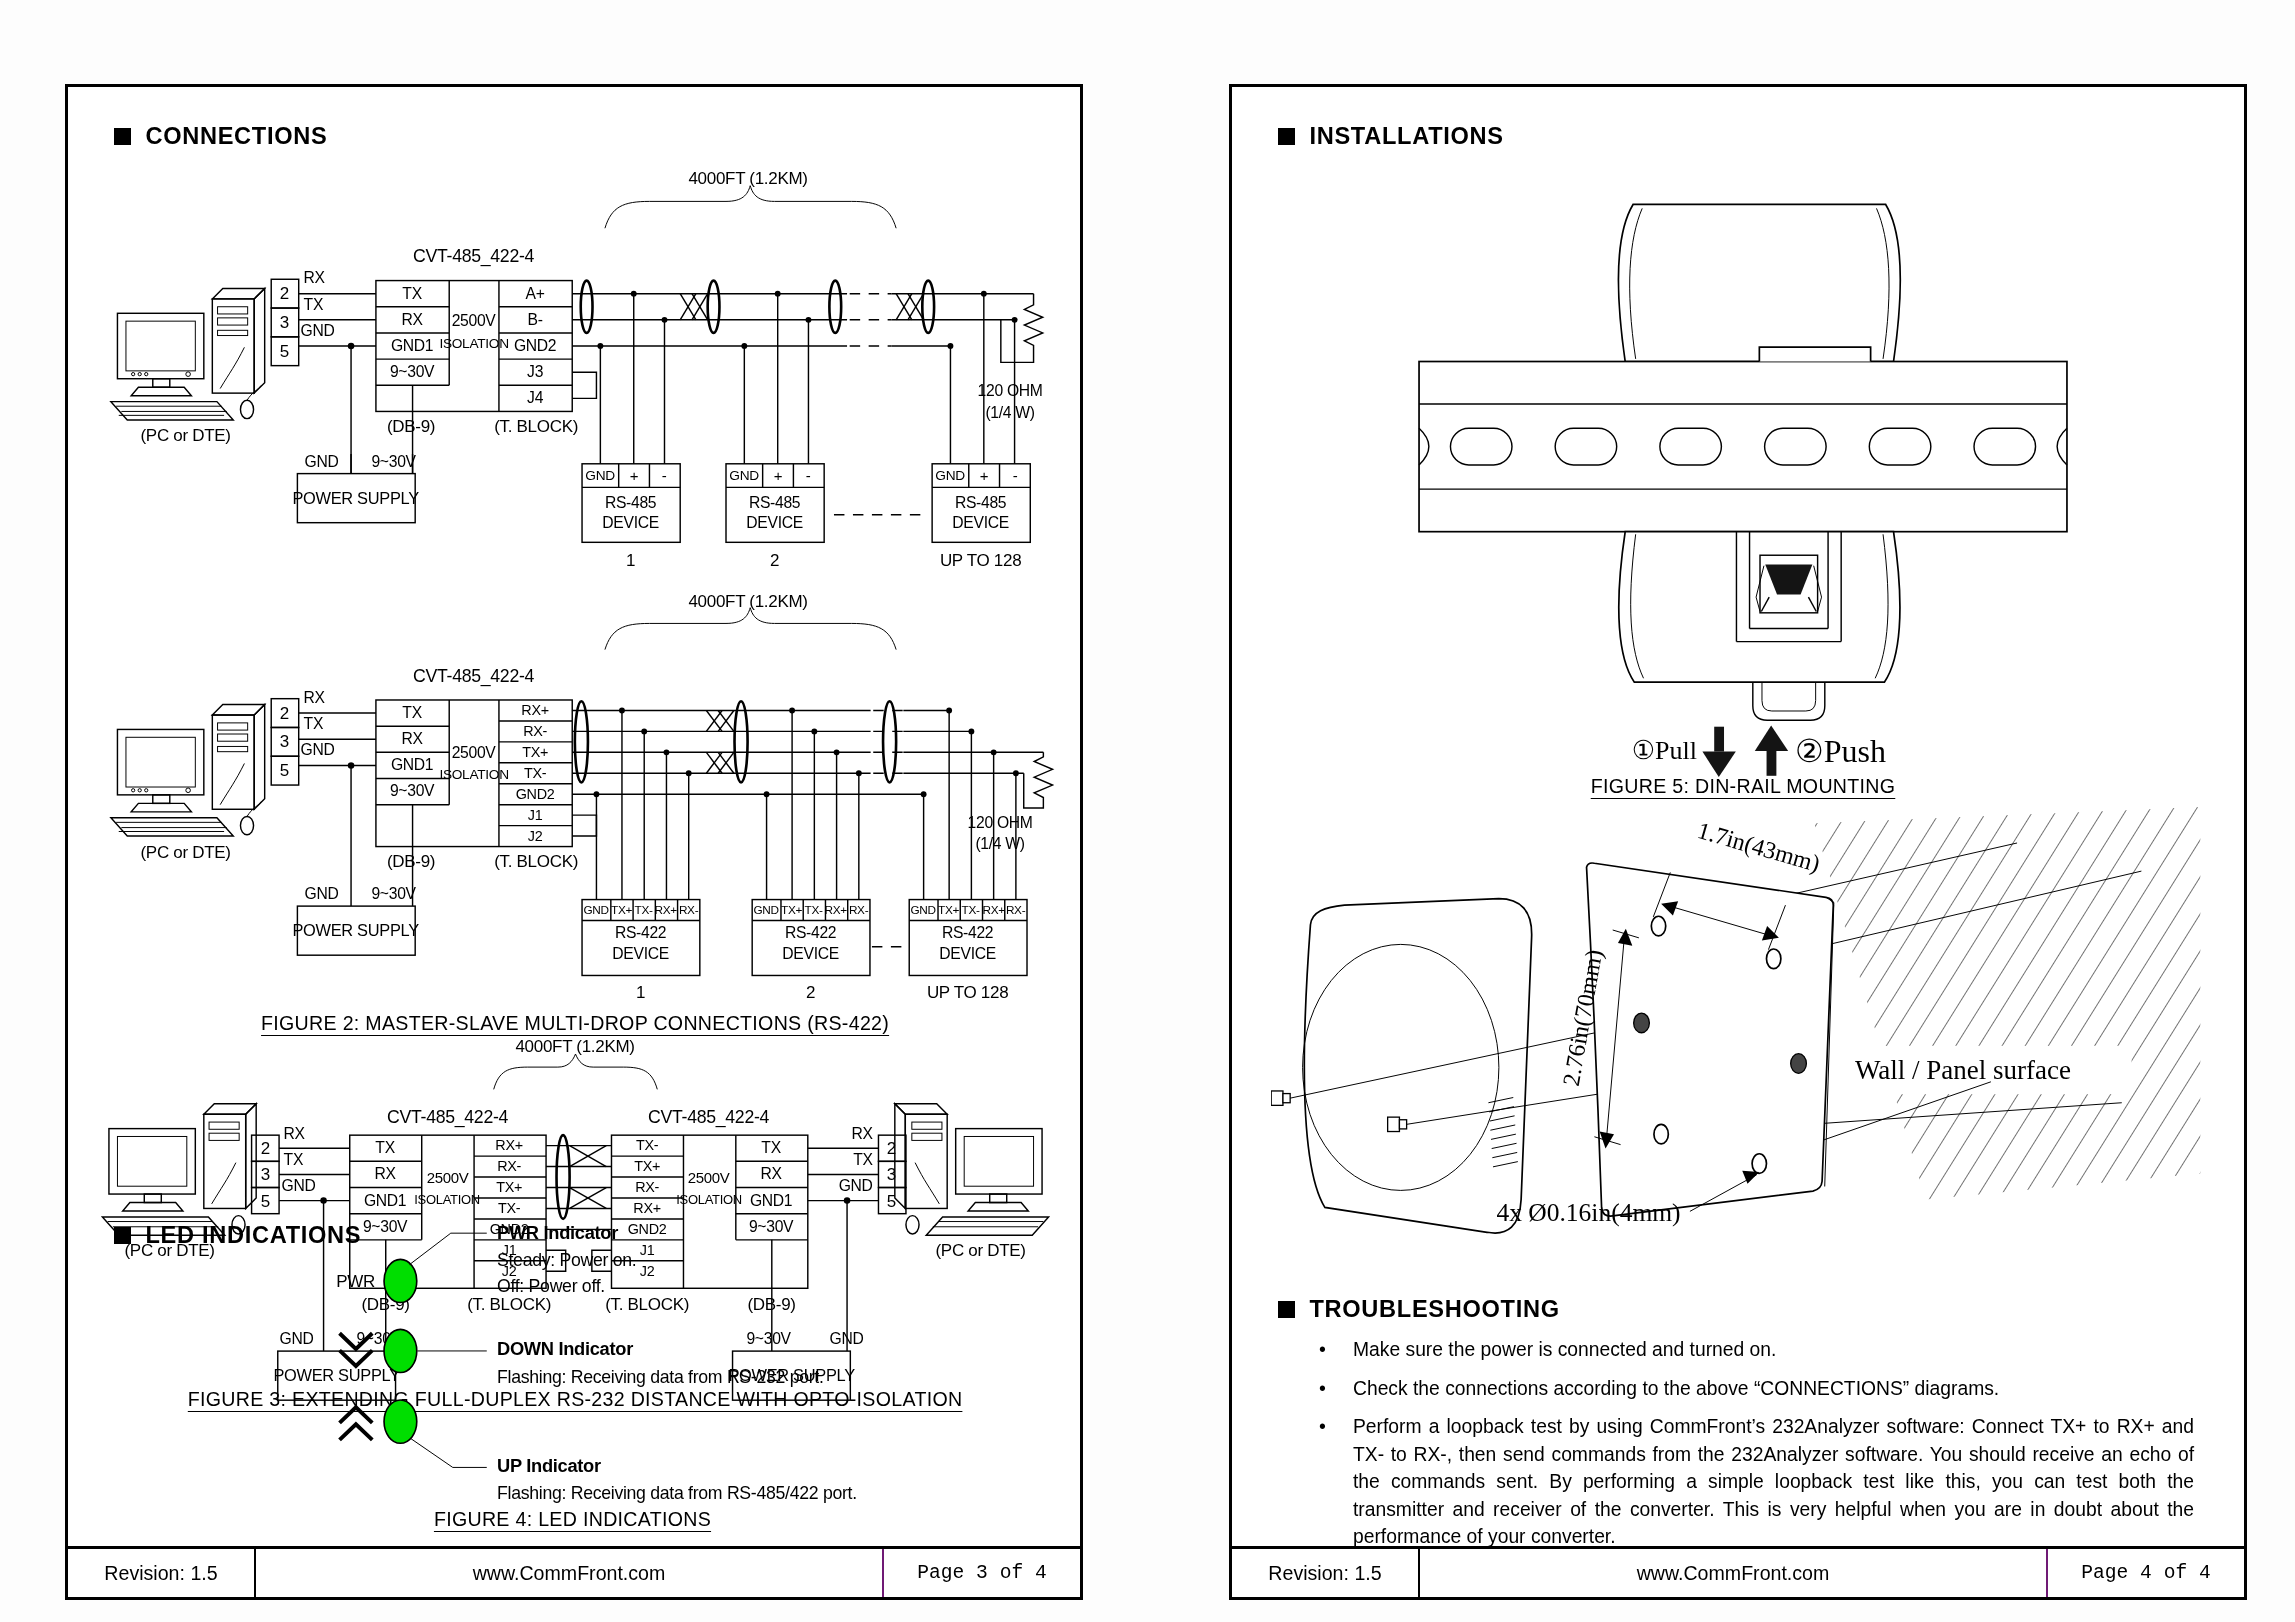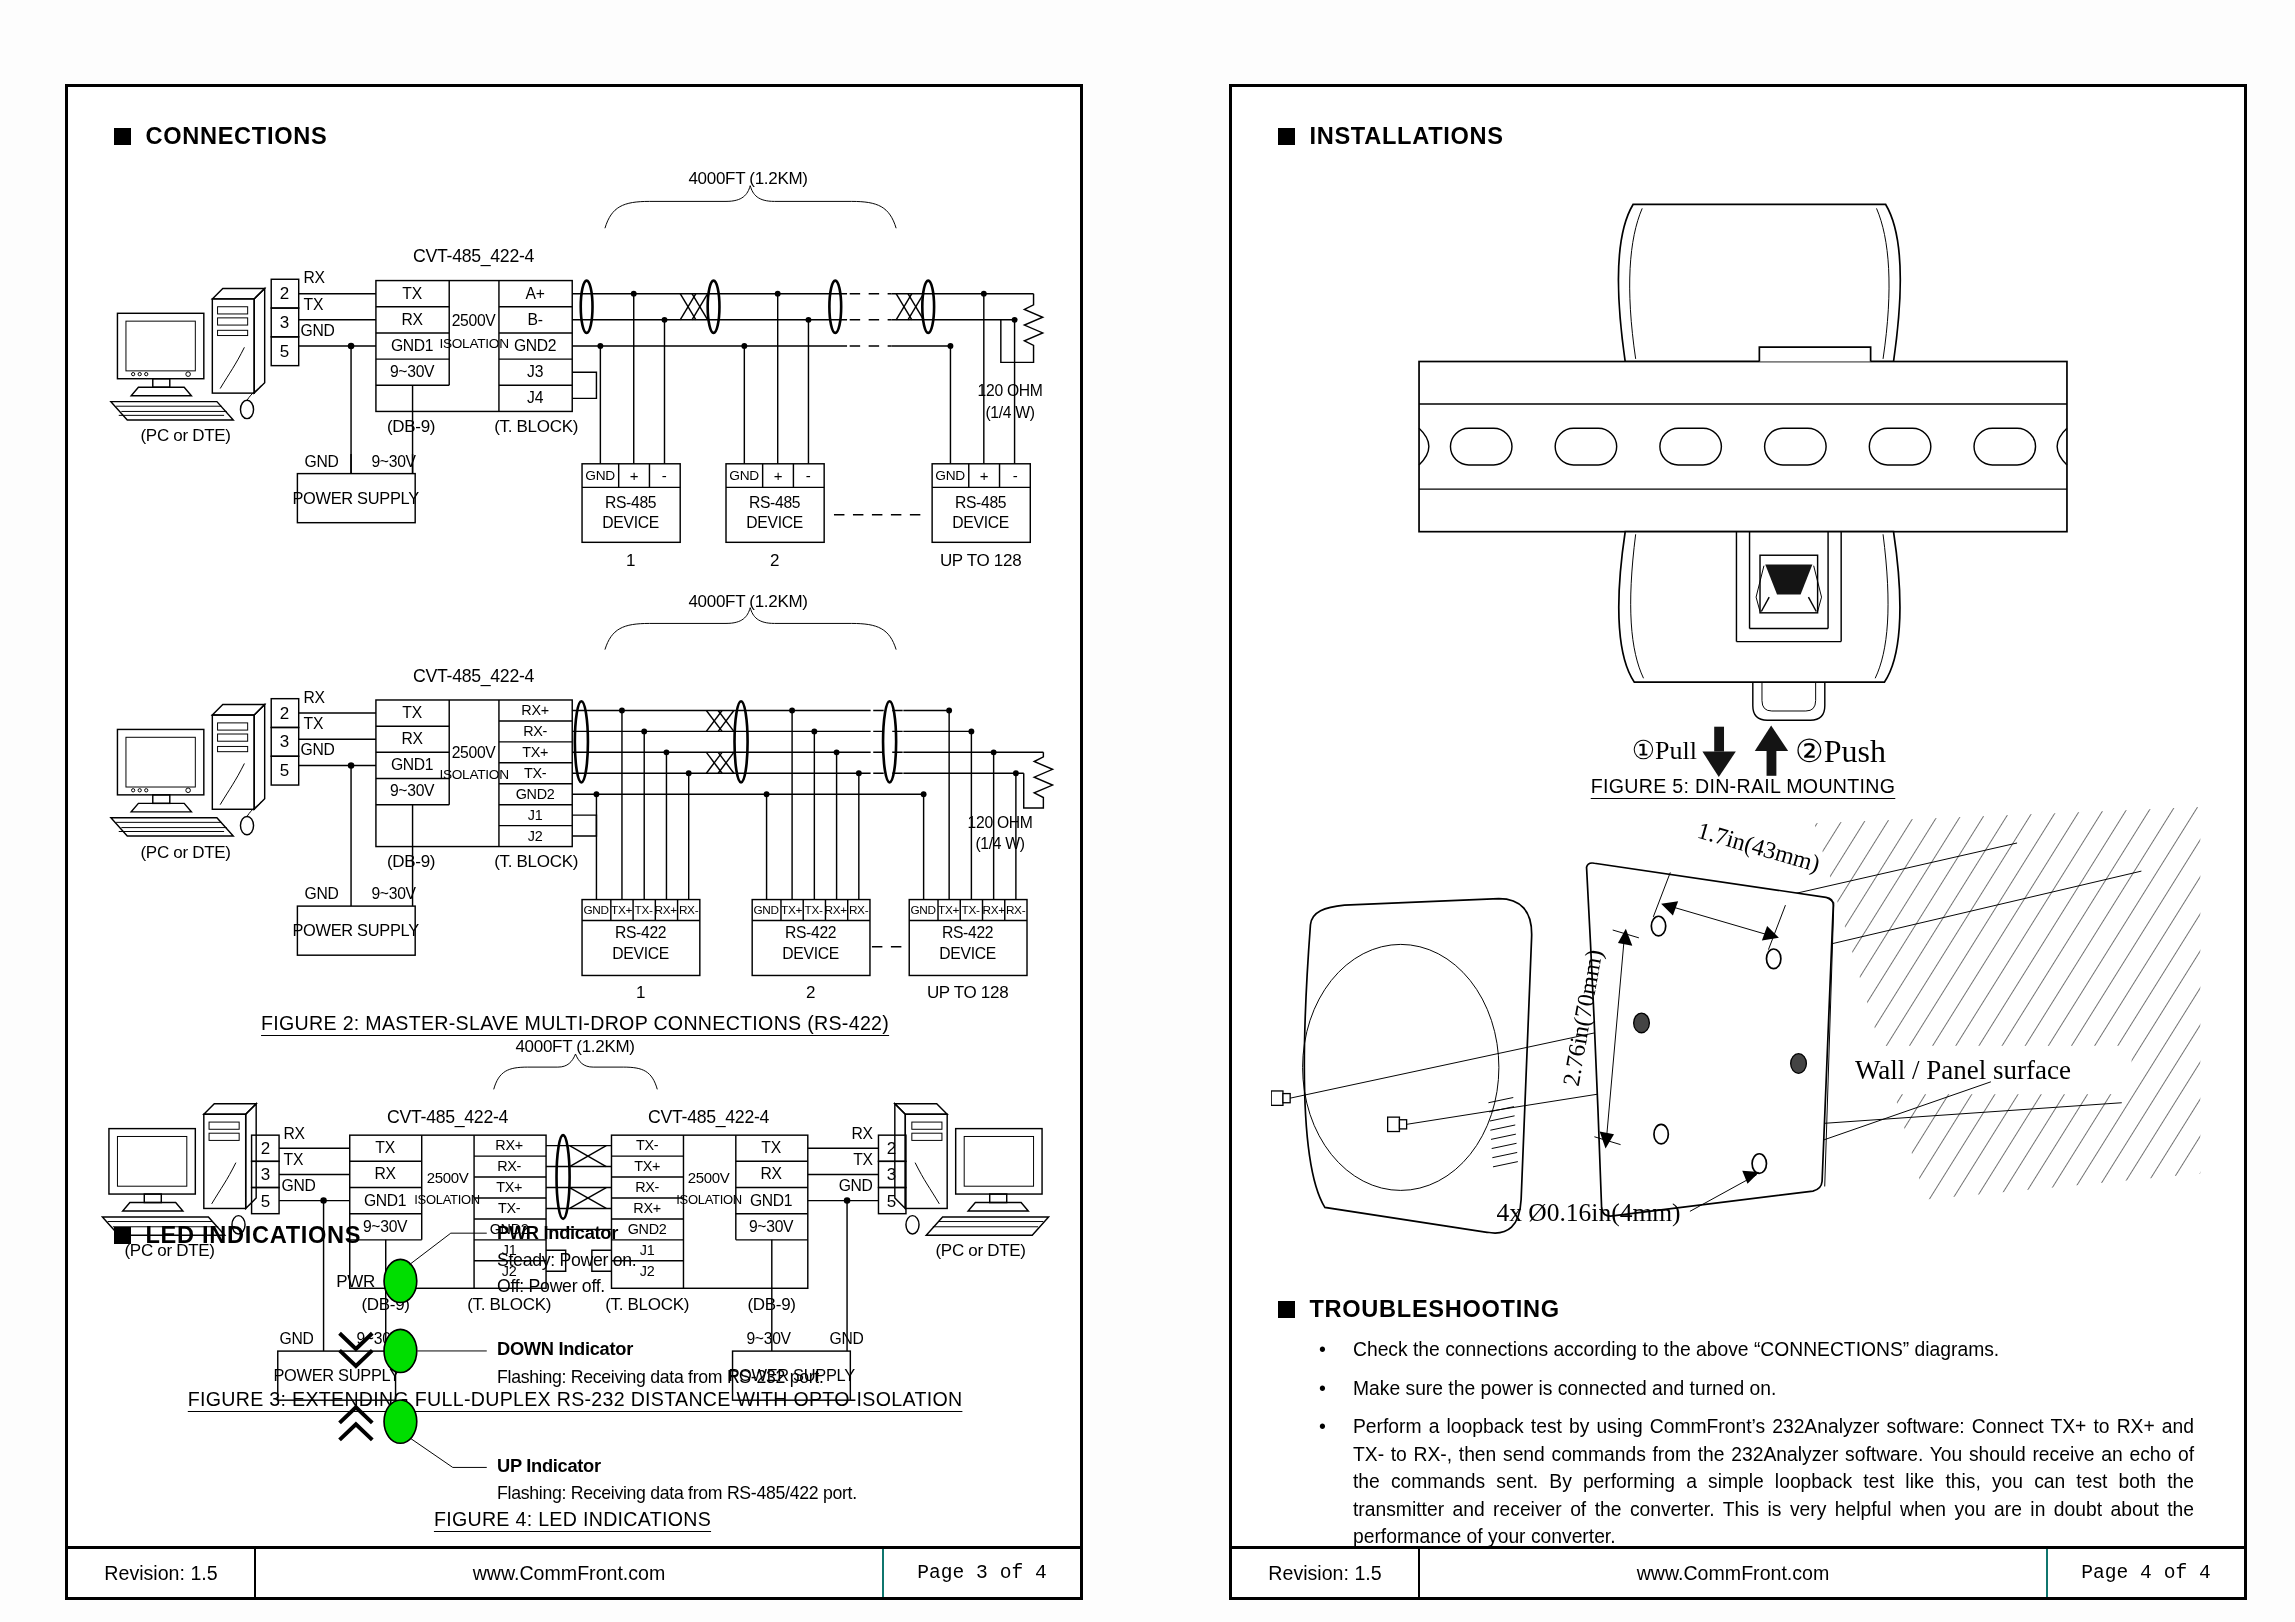--- a/index.html
+++ b/index.html
@@ -13,21 +13,21 @@
   .layer{position:absolute;left:0;top:0;}
   .dl{position:absolute;display:flex;align-items:center;justify-content:center;text-align:center;font-size:15.7px;letter-spacing:-0.3px;white-space:nowrap;line-height:1;}
   .la{justify-content:flex-start;}
   .ra{justify-content:flex-end;}
   .cap{position:absolute;left:0;width:100%;text-align:center;font-size:19.6px;letter-spacing:0.3px;}
   .cap span{text-decoration:underline;text-underline-offset:5.2px;}
   .serif{font-family:"Liberation Serif",serif;letter-spacing:0;}
   .footer{position:absolute;left:0;right:0;bottom:0;height:48px;border-top:3.3px solid #000;display:flex;align-items:stretch;font-size:19.6px;}
   .fcell{display:flex;align-items:center;justify-content:center;}
   .f1{width:186px;border-right:2px solid #000;}
-  .f2{flex:1;border-right:2px solid #0f766e;}
+  .f2{flex:1;border-right:2px solid #701a75;}
   .f3{width:196px;font-family:Liberation Mono, monospace;}
   svg .s{fill:none;stroke:#000;stroke-width:2.2;}
   svg .sf{fill:#fff;stroke:#000;stroke-width:2.6;}
   svg .th{fill:none;stroke:#000;stroke-width:1.5;}
   svg .dsh{fill:none;stroke:#000;stroke-width:2.2;stroke-dasharray:16 13;}
   svg .dt{fill:#000;stroke:none;}
   svg .blk{fill:#141414;stroke:none;}
   svg .scrw{fill:#fff;stroke:#000;stroke-width:2;}
   ul.tsb{list-style:none;margin:0;padding:0;font-size:19.3px;line-height:27.5px;}
   ul.tsb li{position:relative;margin-bottom:11px;padding-left:0;}
@@ -718,22 +718,22 @@
     <div class="dl serif la" style="left:584px;top:247px;width:275px;height:33px;font-size:27px;">Wall / Panel surface</div>
     <div class="dl serif" style="left:190px;top:390px;width:255px;height:31px;font-size:25.5px;">4x Ø0.16in(4mm)</div>
   </div>
 
   <div class="sechdr" style="left:46px;top:1209px;">
     <div class="sq"></div>
     <div>TROUBLESHOOTING</div>
   </div>
   <div style="position:absolute;left:121px;top:1249px;width:841px;">
     <ul class="tsb">
+      <li>Make sure the power is connected and turned on.</li>
       <li>Check the connections according to the above “CONNECTIONS” diagrams.</li>
-      <li>Make sure the power is connected and turned on.</li>
       <li class="just">Perform a loopback test by using CommFront’s 232Analyzer software: Connect TX+ to RX+ and TX- to RX-, then send commands from the 232Analyzer software. You should receive an echo of the commands sent. By performing a simple loopback test like this, you can test both the transmitter and receiver of the converter. This is very helpful when you are in doubt about the performance of your converter.</li>
     </ul>
   </div>
 
   <div class="footer">
     <div class="fcell f1">Revision: 1.5</div>
     <div class="fcell f2">www.CommFront.com</div>
     <div class="fcell f3">Page 4 of 4</div>
   </div>
 </div>

